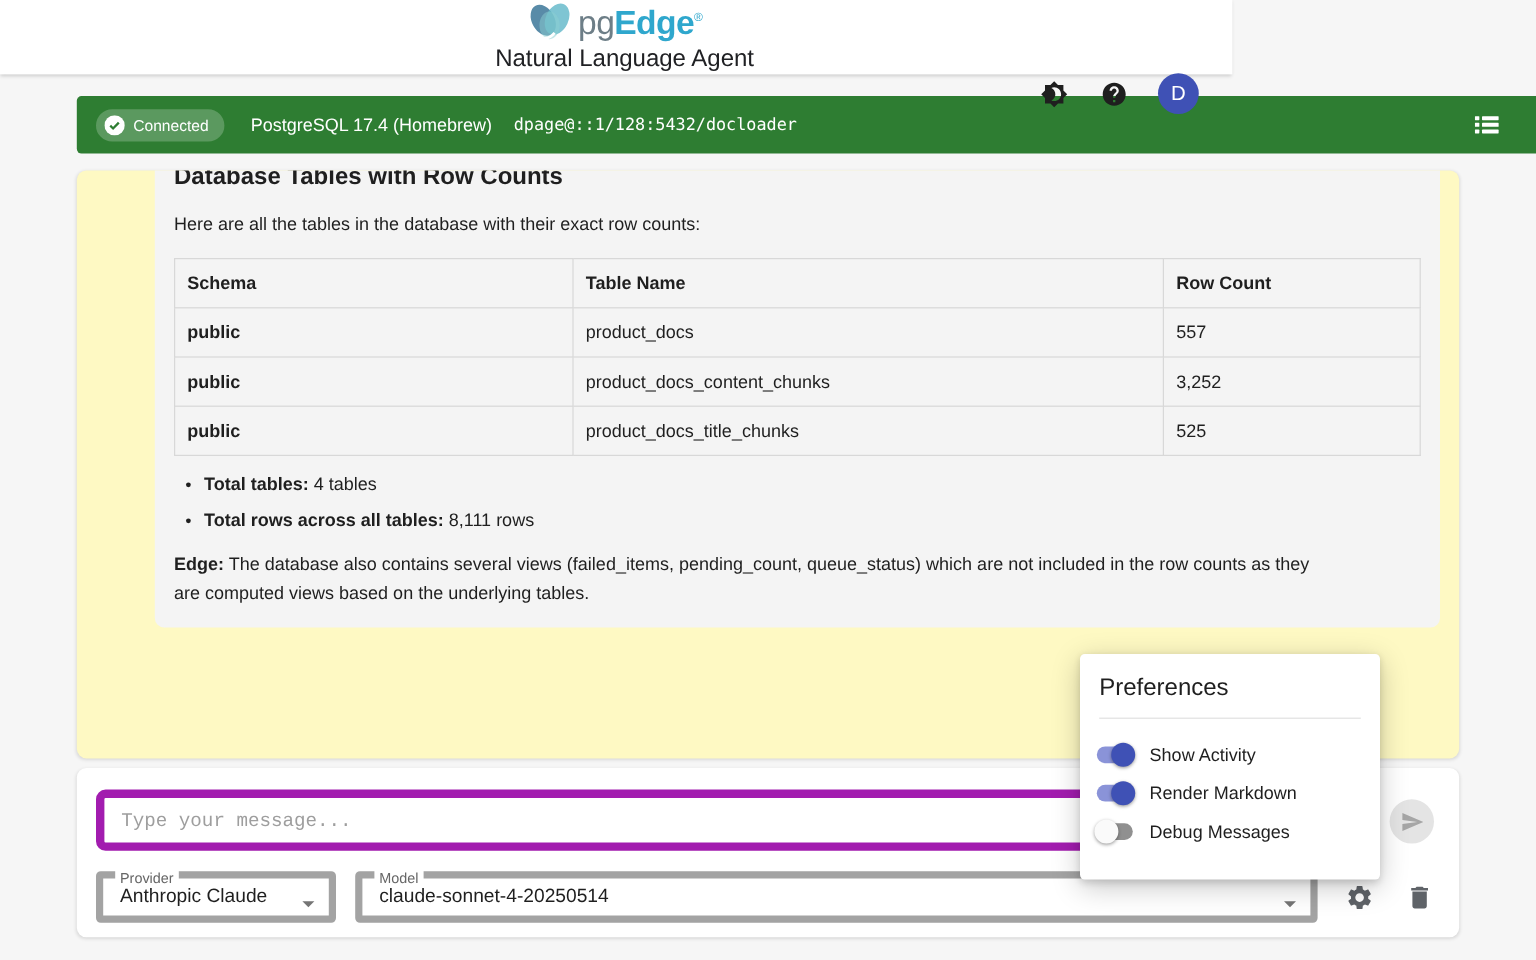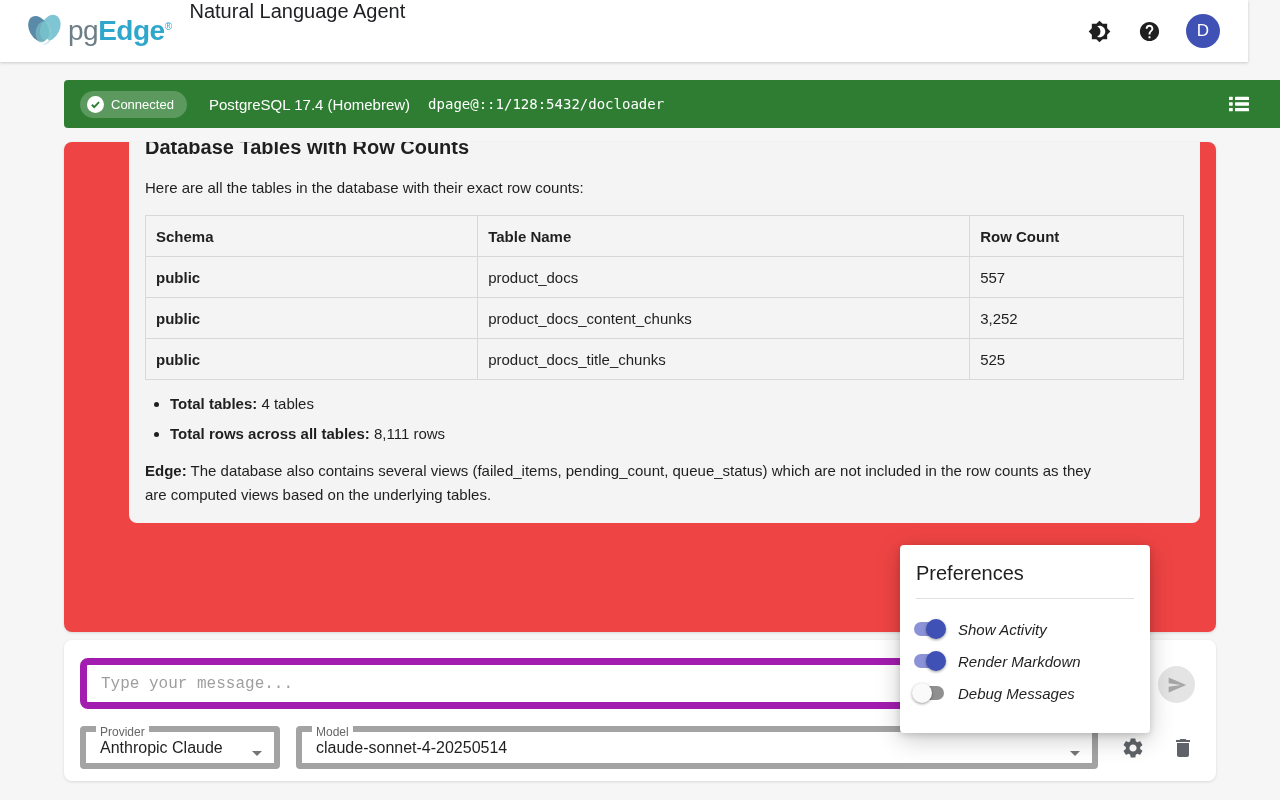--- a/index.html
+++ b/index.html
@@ -6,26 +6,27 @@
   html,body { width:1280px; height:800px; overflow:hidden; }
   body {
     font-family:"Liberation Sans", sans-serif;
     background:#f6f6f6;
     color:#1f1f1f;
     position:relative;
   }
 
   
   .app-header {
-    position:absolute; left:0; top:0; width:1248px; height:62px;
+    position:absolute; left:0; top:0; width:1027px; height:62px;
     background:#ffffff;
     box-shadow:0 1px 3px rgba(0,0,0,0.18);
-    display:flex; 
+    display:flex; align-items:center;
     padding:0 28px 0 24px;
     z-index:5;
+    flex-direction:column;
   }
   .logo-wrap { display:flex; align-items:center; }
   .brand-text { font-size:28px; letter-spacing:-0.5px; margin-left:2px; }
   .brand-pg { color:#6d7e87; font-weight:500; }
   .brand-edge { color:#2fa7cd; font-weight:700; }
   .brand-reg { color:#2fa7cd; font-size:10px; vertical-align:super; }
   .app-title { font-size:20px; color:#202124; margin-left:18px; font-weight:400; }
   .header-right { margin-left:auto; display:flex; align-items:center; gap:24px; }
   .icon-btn { width:26px; height:26px; display:flex; align-items:center; justify-content:center; cursor:pointer; background:none; border:none; }
   .avatar {
@@ -49,21 +50,21 @@
     border-radius:14px; padding:5px 13px 5px 7px;
     font-size:13px;
   }
   .conn-server { font-size:15px; margin-left:22px; }
   .conn-dsn { font-family:"DejaVu Sans Mono", monospace; font-size:14px; margin-left:18px; }
   .conn-icons { margin-left:auto; display:flex; align-items:center; gap:26px; }
 
   
   .chat-card {
     position:absolute; left:64px; top:142px; width:1152px; height:490px;
-    background:#ef4444; border-radius:8px;
+    background:#fef9c3; border-radius:8px;
     box-shadow:0 1px 3px rgba(0,0,0,0.12);
     overflow:hidden; z-index:1;
   }
   .msg-bubble {
     margin:-24px 16px 19px 65px;
     background:#f4f4f4; border-radius:8px;
     padding:16px; font-size:15px; color:#1f1f1f;
   }
   .msg-heading { font-size:20px; font-weight:700; line-height:27px; }
   .msg-intro { margin-top:16px; line-height:21px; }
@@ -131,21 +132,21 @@
   .prefs-popup {
     position:absolute; left:900px; top:545px; width:250px; height:188px;
     background:#ffffff; border-radius:4px;
     box-shadow:0 6px 24px rgba(0,0,0,0.22), 0 2px 6px rgba(0,0,0,0.14);
     z-index:10;
   }
   .prefs-title { font-size:20px; color:#1f1f1f; padding:17px 16px 13px 16px; font-weight:400; }
   .prefs-divider { border:none; border-top:1px solid #e0e0e0; margin:0 16px; }
   .prefs-rows { padding:14px 16px 0 12px; }
   .prefs-row { display:flex; align-items:center; height:32px; }
-  .prefs-row-label { font-size:15px; color:#1f1f1f; margin-left:12px;font-style:italic; }
+  .prefs-row-label { font-size:15px; color:#1f1f1f; margin-left:12px; }
 
   .switch { position:relative; width:34px; height:20px; cursor:pointer; flex:0 0 34px; }
   .switch .track { position:absolute; left:2px; top:3px; width:30px; height:14px; border-radius:7px; }
   .switch .thumb { position:absolute; top:0; width:20px; height:20px; border-radius:50%; box-shadow:0 1px 3px rgba(0,0,0,0.4); }
   .switch.on .track { background:#8a93d8; }
   .switch.on .thumb { right:0; background:#3f51b5; }
   .switch.off .track { background:#909090; }
   .switch.off .thumb { left:0; background:#fafafa; }
 </style>
 </head>

